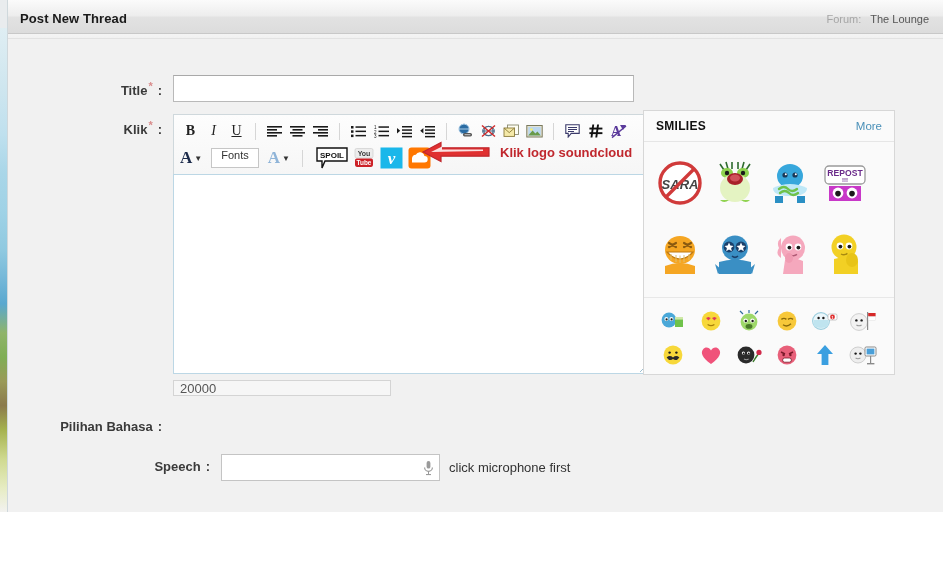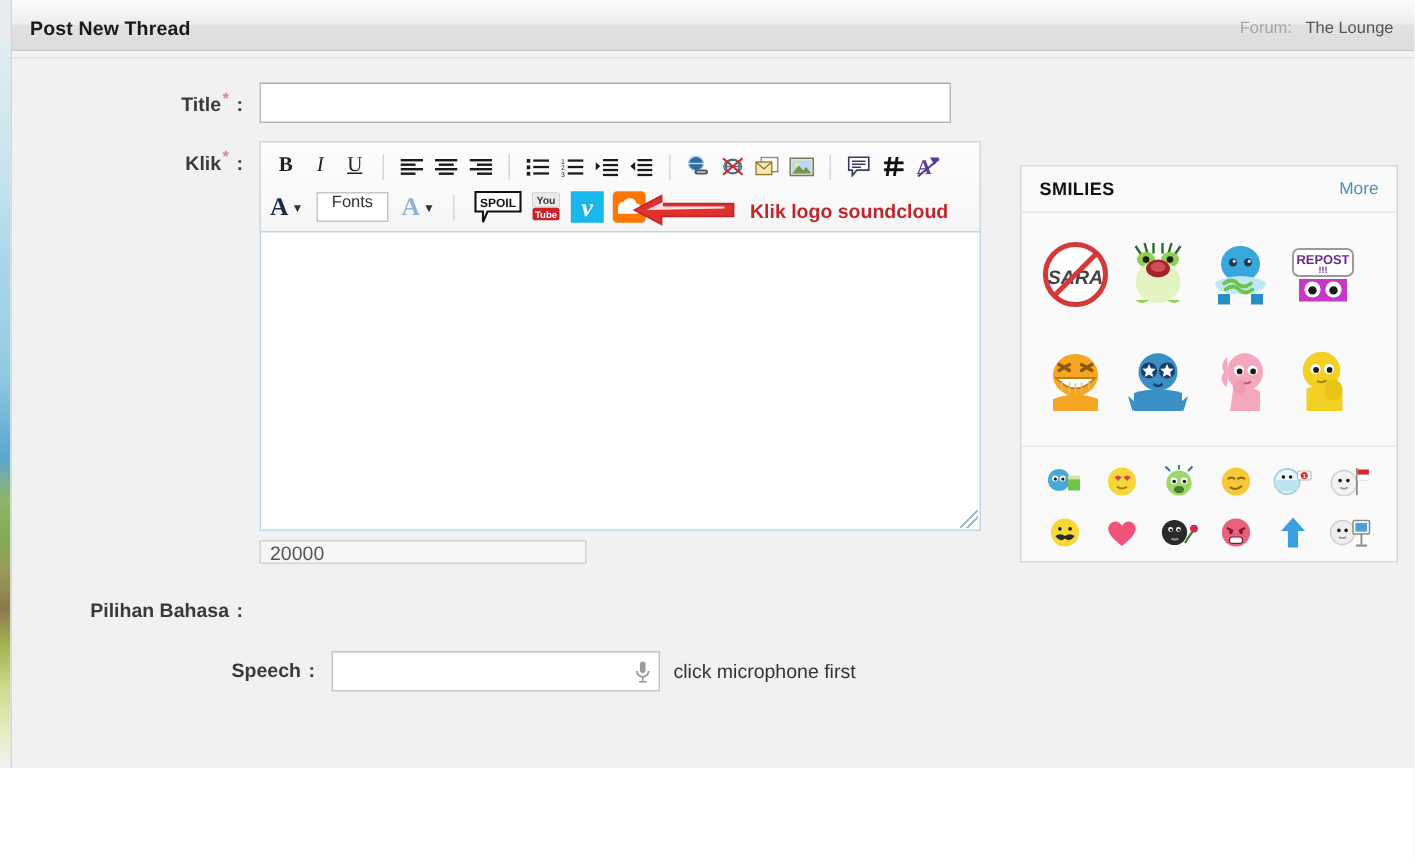--- a/index.html
+++ b/index.html
@@ -122,29 +122,29 @@
       linear-gradient(135deg, transparent 66%, #9fbfd0 66%, #9fbfd0 74%, transparent 74%);
   }
   .counter {
     margin-top: 6px; width: 218px; height: 16px;
     border: 1px solid #d4d4d4; background: #f6f6f6;
     font-size: 13px; color: #555; padding: 0 6px;
     display: flex; align-items: center;
   }
 
   
-  .annot { position: absolute; left: 248px; top: 33px; display: flex; align-items: center; }
+  .annot { position: absolute; left: 248px; top: 25px; display: flex; align-items: center; }
   .annot-text {
     font-size: 13px; font-weight: bold; color: #c0272d;
     margin-left: 9px; white-space: nowrap;
   }
 
   
   .smilies {
-    position: absolute; left: 672px; top: 110px;
+    position: absolute; left: 635px; top: 110px;
     width: 252px; height: 265px;
     background: #fafafa; border: 1px solid #d7d7d7; text-align: center;
   }
   .sm-head {
     height: 31px; display: flex; align-items: center;
     padding: 0 12px; border-bottom: 1px solid #e6e6e6;
   }
   .sm-title { font-size: 12px; font-weight: bold; color: #111; letter-spacing: .3px;}
   .sm-more { margin-left: auto; font-size: 11.5px; color: #4a90b8; cursor: pointer; }
   .sm-big {
@@ -191,21 +191,21 @@
     <span class="titlebar-title">Post New Thread</span>
     <span class="titlebar-right">
       <span class="forum-label">Forum:</span>
       <span class="forum-name">The Lounge</span>
     </span>
   </div>
   <div class="titlebar-underline"></div>
 
   <div class="form">
 
-    <div class="row" style="margin-bottom:12px;">
+    <div class="row" style="margin-bottom:12px;margin-top:20px;">
       <div class="lbl">
         <span>Title</span><span class="req">*</span><span class="colon">:</span>
       </div>
       <input class="title-input" type="text" value="" style="">
     </div>
 
     <div class="row">
       <div class="lbl">
         <span>Klik</span><span class="req">*</span><span class="colon">:</span>
       </div>

